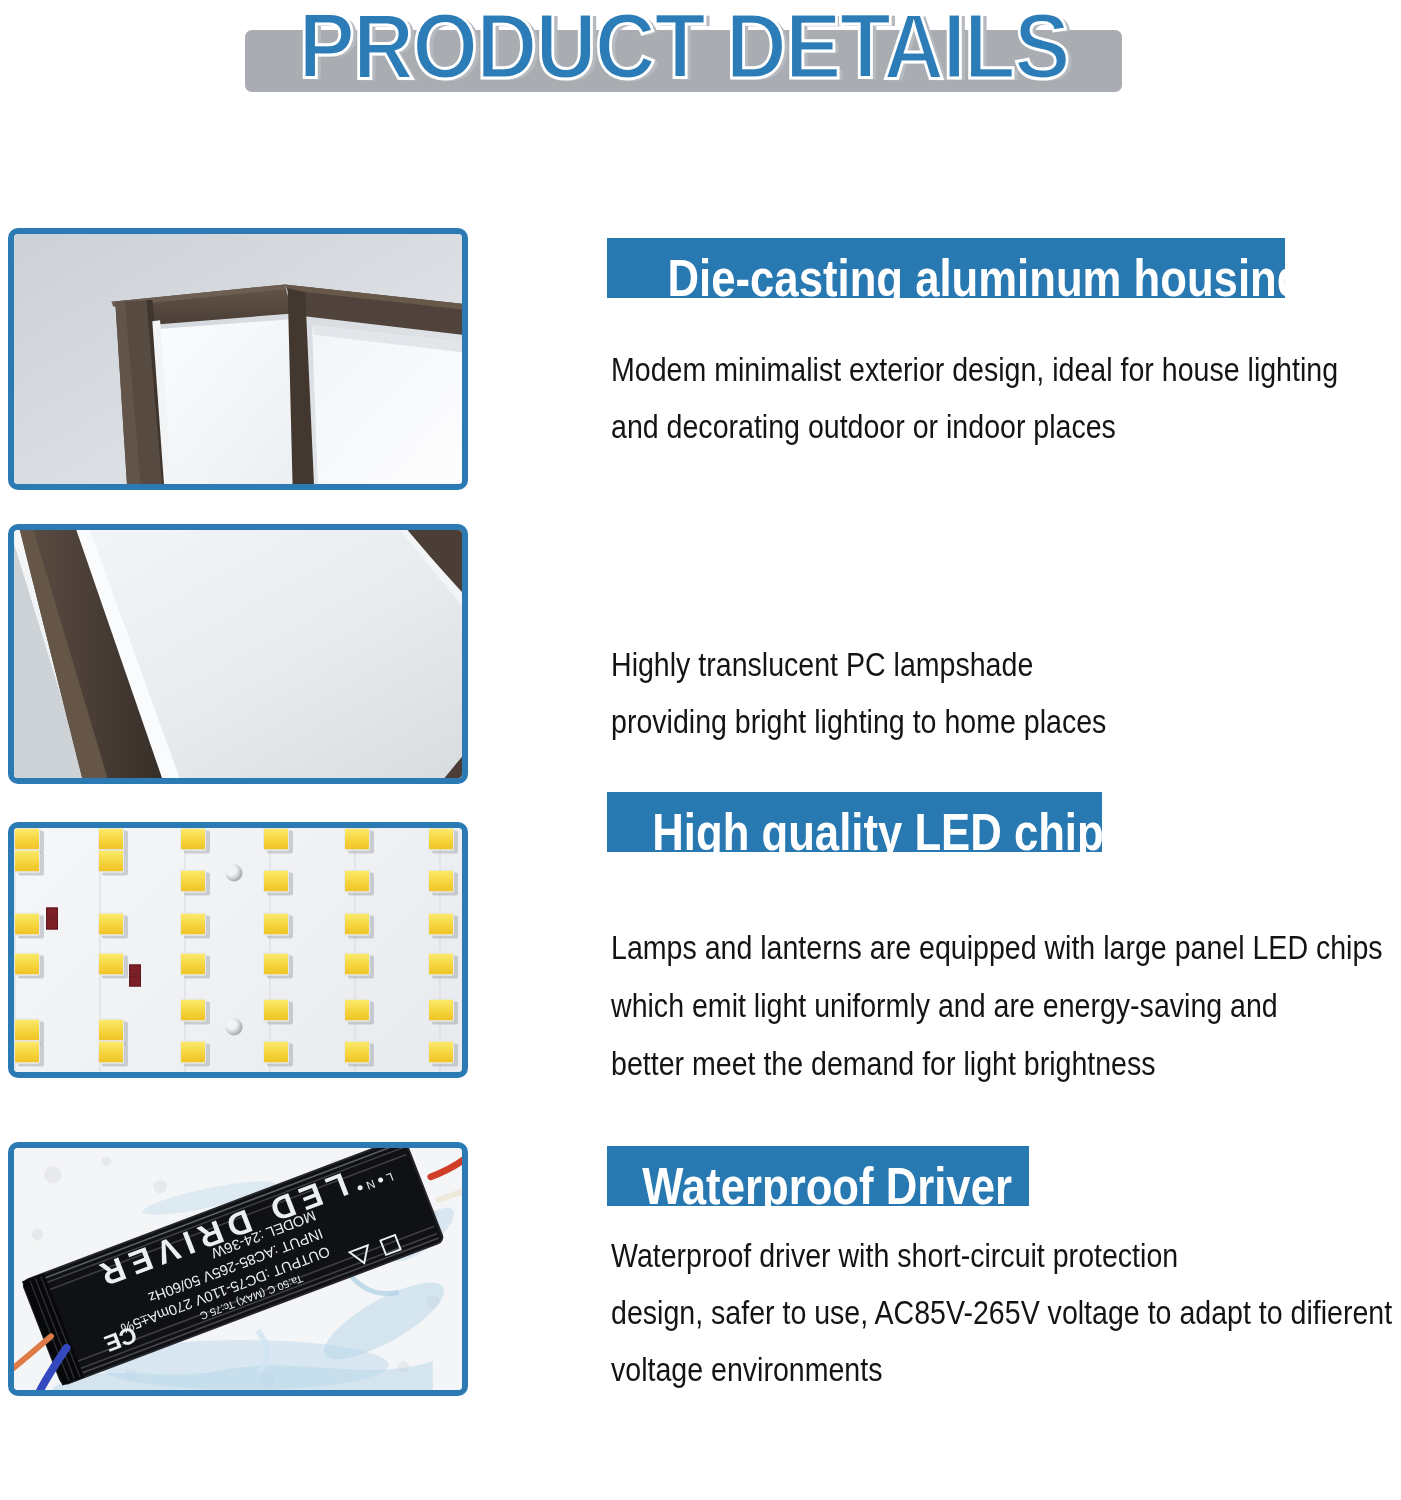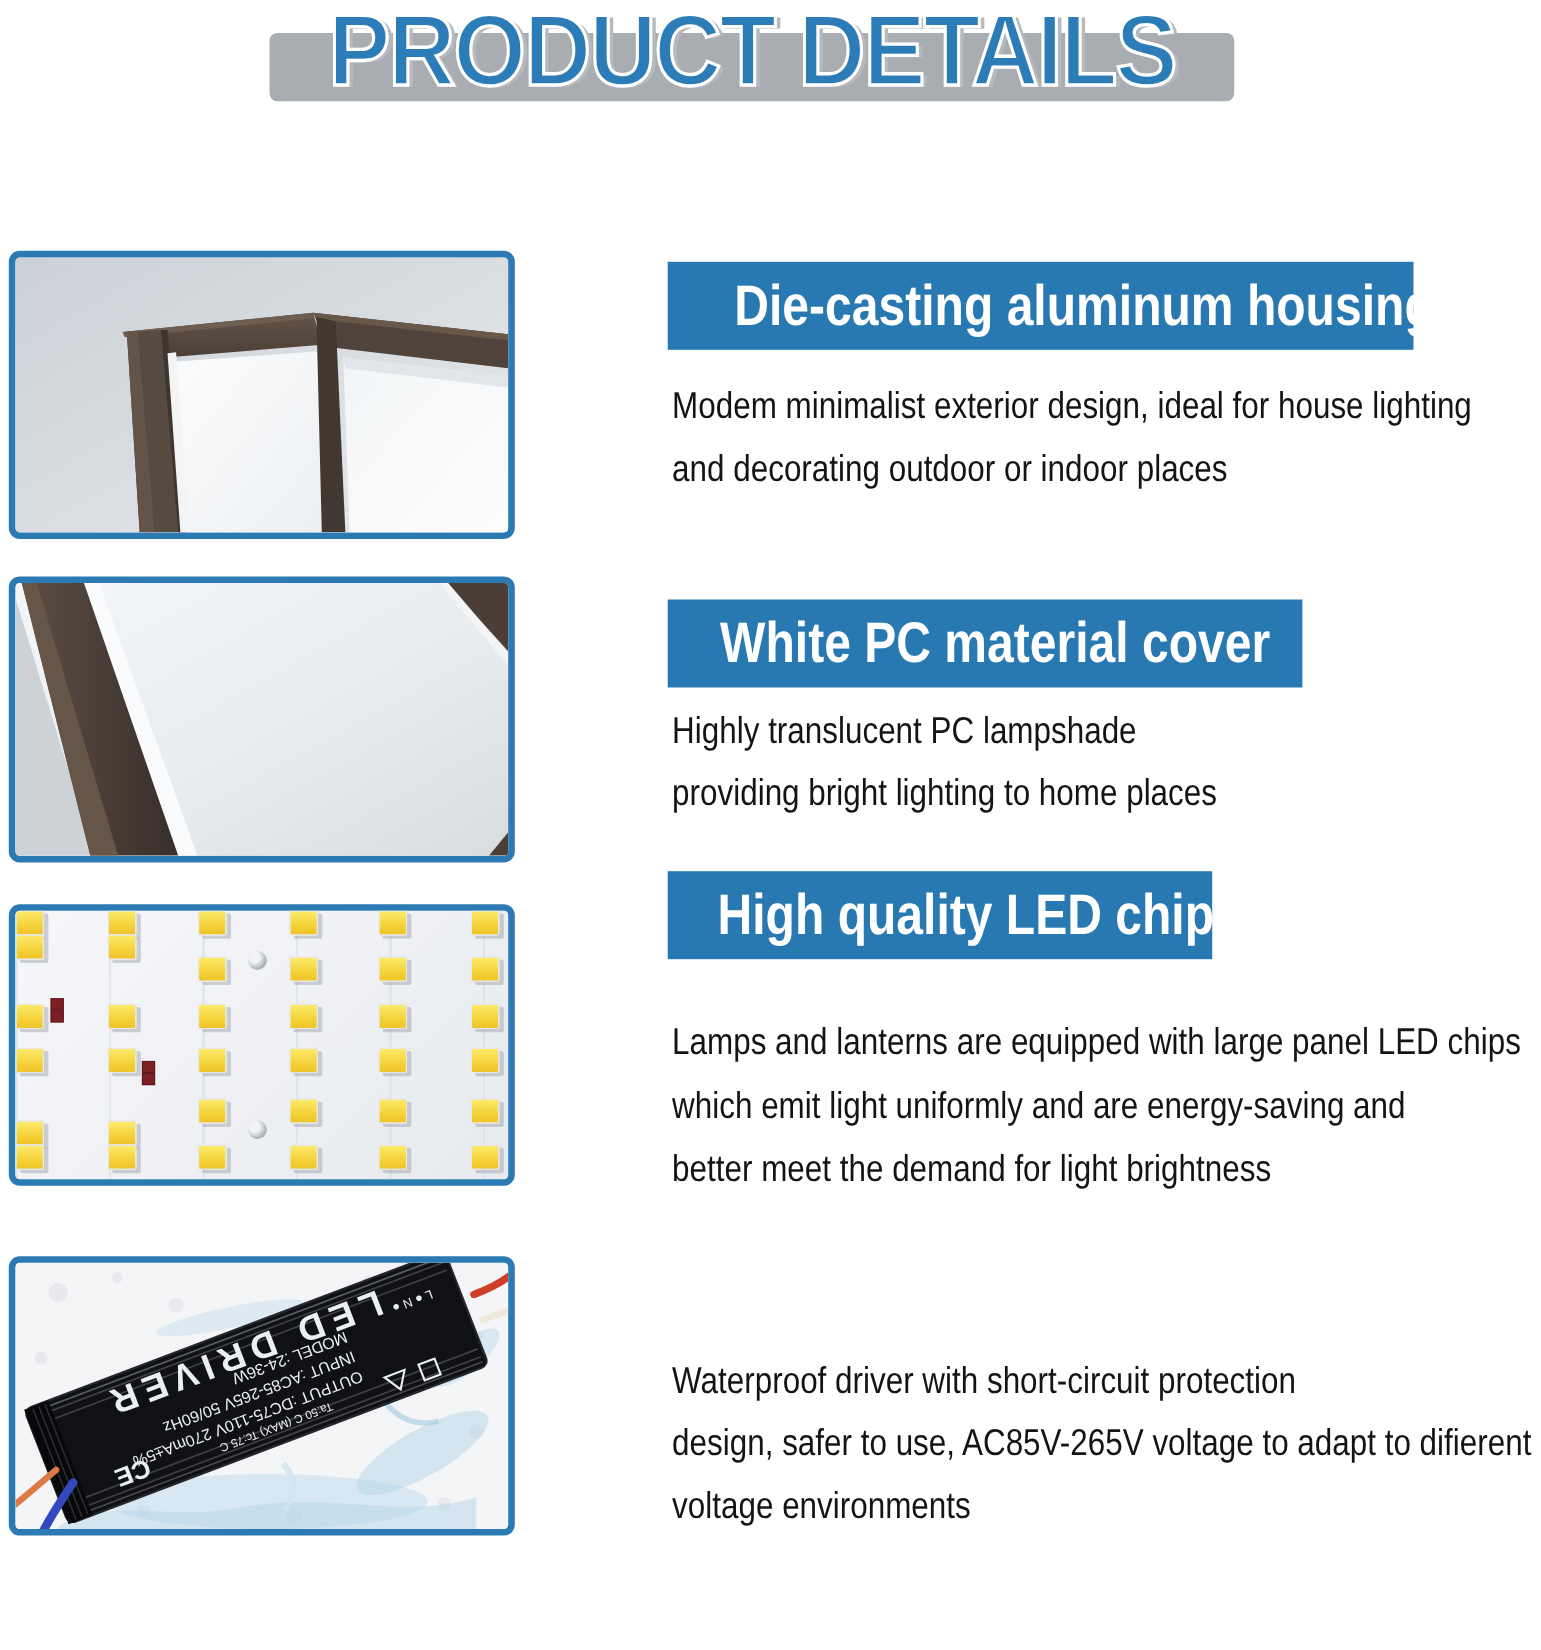--- a/index.html
+++ b/index.html
@@ -24,21 +24,21 @@
     position:absolute;left:8px;width:460px;box-sizing:border-box;
     border:6px solid #2b7ab3;border-radius:10px;background:#fff;overflow:hidden;
   }
   .frame svg{display:block;width:100%;height:100%;}
   #frame1{top:228px;height:262px;}
   #frame2{top:524px;height:260px;}
   #frame3{top:822px;height:256px;}
   #frame4{top:1142px;height:254px;}
   
   .banner{
-    position:absolute;left:607px;height:80px;background:#2878b2;
+    position:absolute;left:607px;height:60px;background:#2878b2;
     color:#ffffff;font-weight:bold;font-size:52px;line-height:80px;
     text-align:center;white-space:nowrap;
   }
   .banner>span{display:inline-block;transform:scaleX(.84);transform-origin:50% 50%;}
   #banner1{top:238px;width:678px;}
   #banner2{top:545px;width:577px;}
   #banner3{top:792px;width:495px;}
   #banner4{top:1146px;width:422px;}
   .body-line{
     position:absolute;left:611px;font-size:34px;color:#141414;
@@ -260,26 +260,26 @@
         <path d="M38,196 C22,210 8,222 -4,232" stroke="#dd7a45" stroke-width="6"></path>
         <path d="M54,208 C42,226 32,242 26,254" stroke="#3449c0" stroke-width="8"></path>
       </g>
     </svg>
   </div>
 
   <div class="banner" id="banner1"><span>Die-casting aluminum housing</span></div>
   <div class="body-line" style="top:350px">Modem minimalist exterior design, ideal for house lighting</div>
   <div class="body-line" style="top:407px">and decorating outdoor or indoor places</div>
 
-  <div class="banner" id="banner2"><span>White PC material cover</span></div>
   <div class="body-line" style="top:645px">Highly translucent PC lampshade</div>
   <div class="body-line" style="top:702px">providing bright lighting to home places</div>
 
   <div class="banner" id="banner3"><span>High quality LED chips</span></div>
   <div class="body-line" style="top:928px">Lamps and lanterns are equipped with large panel LED chips</div>
   <div class="body-line" style="top:986px">which emit light uniformly and are energy-saving and</div>
   <div class="body-line" style="top:1044px">better meet the demand for light brightness</div>
 
+  <div class="banner" id="banner4"><span>Waterproof Driver</span></div>
   <div class="body-line" style="top:1236px">Waterproof driver with short-circuit protection</div>
   <div class="body-line" style="top:1293px">design, safer to use, AC85V-265V voltage to adapt to difierent</div>
   <div class="body-line" style="top:1350px">voltage environments</div>
 
 </div>
 
 </body></html>

